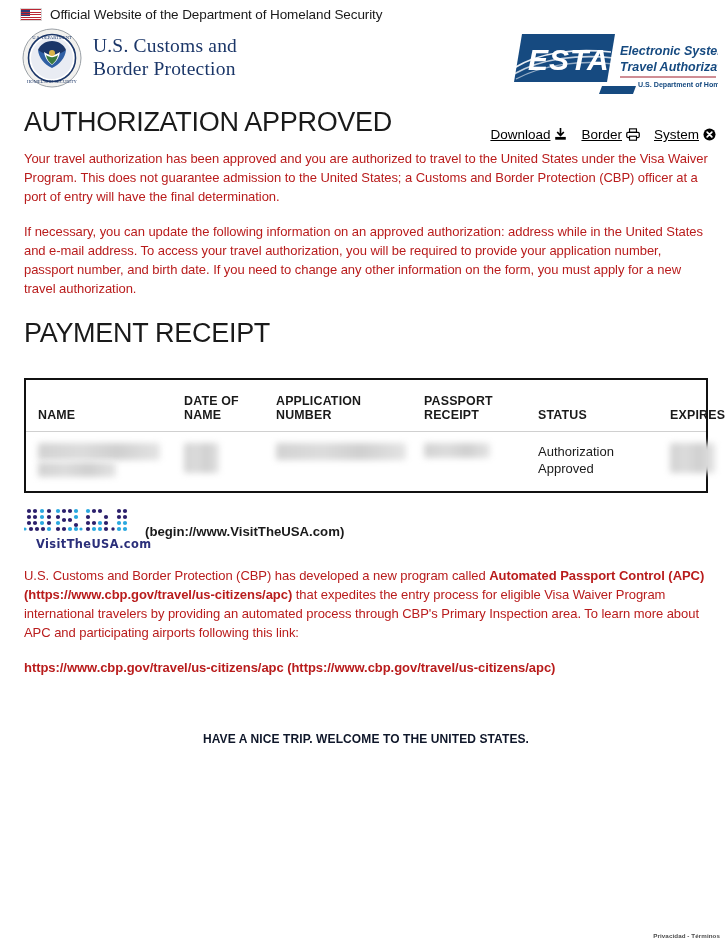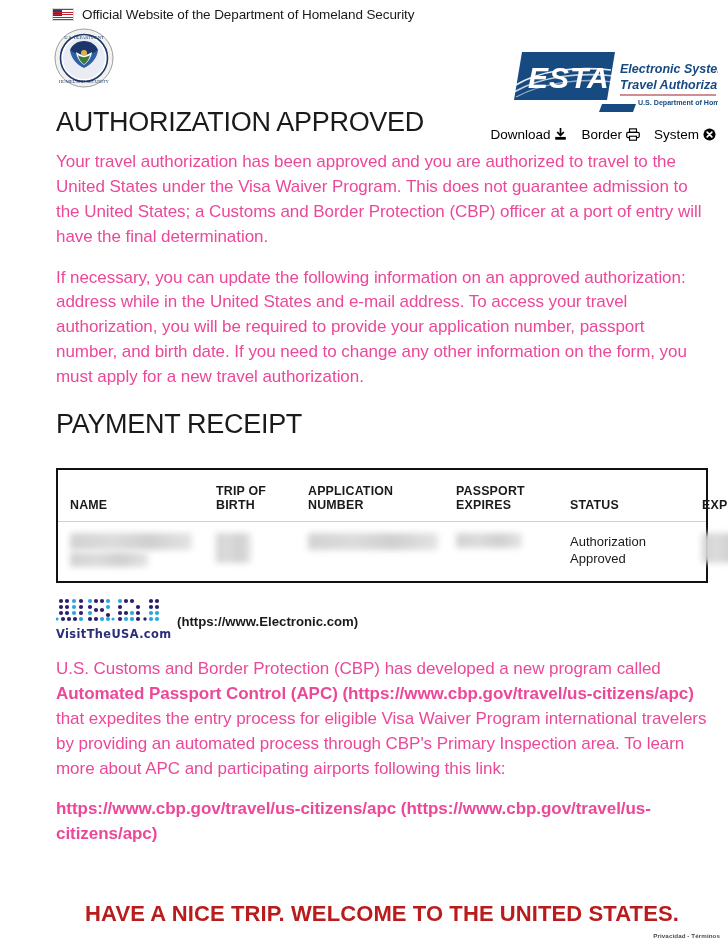--- a/index.html
+++ b/index.html
@@ -13,21 +13,20 @@
     font-family: "Liberation Sans", sans-serif;
     color: #1a1a1a;
     position: relative;
     overflow: hidden;
   }
   .page {
     width: 728px;
     height: 944px;
     position: relative;
     box-sizing: border-box;
-    padding-left: 32px;
   }
 
   
   .gov-banner {
     display: flex;
     align-items: center;
     gap: 8px;
     padding: 7px 0 0 20px;
   }
   .flag-icon {
@@ -84,21 +83,21 @@
     color: #1b3668;
     font-size: 19.5px;
     line-height: 1.17;
     letter-spacing: 0.2px;
   }
   .cbp-wordmark div { white-space: nowrap; }
 
   .esta-logo {
     position: absolute;
     right: 10px;
-    top: 18px;
+    top: 0;
     width: 208px;
     height: 68px;
   }
 
   
   .actions {
     position: absolute;
     right: 12px;
     top: 127px;
     display: flex;
@@ -108,42 +107,43 @@
   }
   .action {
     display: inline-flex;
     align-items: center;
     gap: 4px;
     color: #000;
     text-decoration: none;
     cursor: pointer;
   }
   .action .lbl {
+    text-decoration: underline;
     font-size: 13.5px;
   }
   .icon-svg { display: block; }
 
   
   .content {
     padding: 0 20px 0 24px;
   }
   h1.section-title {
     font-size: 27px;
     font-weight: 400;
     letter-spacing: -0.3px;
     margin: 0;
     padding: 0;
     color: #1a1a1a;
     line-height: 1.2;
   }
   #title-approved { margin-top: 0; }
   .para {
-    font-size: 17px;
+    font-size: 13px;
     line-height: 1.46;
-    color: #ec4899;
+    color: #b91c1c;
     margin: 0;
     letter-spacing: -0.05px;
   }
   .gap-12 { height: 12px; }
   .gap-16 { height: 16px; }
   .gap-18 { height: 18px; }
 
   
   .receipt-table-wrap {
     margin-top: 16px;
@@ -217,32 +217,32 @@
     font-weight: bold;
     color: #1a1a1a;
     margin-top: 17px;
   }
   .visit-sub {
     font-family: "DejaVu Sans", sans-serif;
     font-size: 11.4px;
     font-weight: bold;
     letter-spacing: 0.4px;
     color: #2b2f7a;
-    margin: -2px 0 0 0;
+    margin: -2px 0 0 12px;
   }
 
   b.strong { font-weight: bold; }
 
   .closing {
     text-align: center;
-    font-size: 22px;
+    font-size: 12px;
     font-weight: bold;
     letter-spacing: 0.1px;
     margin-top: 54px;
-    color: #b91c1c;
+    color: #0f172a;
   }
 
   .footer-note {
     position: absolute;
     right: 8px;
     bottom: 5px;
     font-size: 6.2px;
     color: #4a4a4a;
     letter-spacing: 0.1px;
     font-weight: bold;
@@ -275,20 +275,24 @@
           <circle cx="30" cy="30" r="21" fill="#e9ecf3"></circle>
           <path d="M30 13c7 0 12 4 14 9-3 4-8 6-14 6s-11-2-14-6c2-5 7-9 14-9z" fill="#1b3668"></path>
           <path d="M16 22c4 3 9 5 14 5s10-2 14-5c-1 8-6 14-14 18-8-4-13-10-14-18z" fill="#2f5fa4"></path>
           <path d="M22 24c3 2 5 3 8 3s5-1 8-3c-1 6-4 10-8 13-4-3-7-7-8-13z" fill="#ffffff"></path>
           <path d="M24 27c2 1.4 4 2.2 6 2.2s4-.8 6-2.2c-.8 4.3-3 7.2-6 9.4-3-2.2-5.2-5.1-6-9.4z" fill="#3b7a3f"></path>
           <circle cx="30" cy="25" r="3" fill="#d9b44a"></circle>
           <text x="30" y="10.5" font-size="4.6" fill="#1b3668" text-anchor="middle" font-family="Liberation Serif, serif">U.S. DEPARTMENT</text>
           <text x="30" y="55" font-size="4.6" fill="#1b3668" text-anchor="middle" font-family="Liberation Serif, serif">HOMELAND SECURITY</text>
         </svg>
       </span>
+      <span class="cbp-wordmark">
+        <div>U.S. Customs and</div>
+        <div>Border Protection</div>
+      </span>
     </div>
 
     <span class="esta-logo">
       <svg viewBox="0 0 208 68" width="208" height="68" aria-hidden="true">
 
         <path d="M12 6 L105 6 L97 54 L4 54 Z" fill="#164a80"></path>
 
         <path d="M92 58 L126 58 L123 66 L89 66 Z" fill="#164a80"></path>
 
         <path d="M4 40 C30 24 66 20 101 24" stroke="#ffffff" stroke-width="1.7" fill="none" opacity="0.9"></path>
@@ -356,23 +360,23 @@
     <h1 class="section-title">PAYMENT RECEIPT</h1>
 
     <div class="gap-12"></div>
 
 
     <div class="receipt-table-wrap">
       <table class="receipt">
         <thead>
           <tr>
             <th class="col-name">NAME</th>
-            <th class="col-dob">TRIP OF BIRTH</th>
+            <th class="col-dob">DATE OF NAME</th>
             <th class="col-app">APPLICATION NUMBER</th>
-            <th class="col-pass">PASSPORT EXPIRES</th>
+            <th class="col-pass">PASSPORT RECEIPT</th>
             <th class="col-status">STATUS</th>
             <th class="col-exp">EXPIRES</th>
           </tr>
         </thead>
         <tbody>
           <tr>
             <td>
               <span class="cell-stack">
                 <span class="redact r1"></span>
                 <span class="redact r1b"></span>
@@ -473,21 +477,21 @@
                 <circle cx="95" cy="16" r="2.1"></circle>
                   <circle cx="101" cy="16" r="2.1"></circle>
                 <circle cx="95" cy="22" r="2.1"></circle>
                   <circle cx="101" cy="22" r="2.1"></circle>
                 <circle cx="1" cy="22" r="1.6"></circle>
                   <circle cx="57" cy="22" r="1.6"></circle>
               </g>
             </g>
           </svg>
         </span>
-        <span class="visit-url-inline">(https://www.Electronic.com)</span>
+        <span class="visit-url-inline">(begin://www.VisitTheUSA.com)</span>
       </div>
       <div class="visit-sub">VisitTheUSA.com</div>
 
 
       <div class="gap-16"></div>
 
       <p class="para"><span>U.S. Customs and Border Protection (CBP) has developed a new program called </span><b class="strong">Automated Passport Control (APC) (https://www.cbp.gov/travel/us-citizens/apc)</b><span> that expedites the entry process for eligible Visa Waiver Program international travelers by providing an automated process through CBP's Primary Inspection area. To learn more about APC and participating airports following this link:</span></p>
 
       <div class="gap-16"></div>
 

